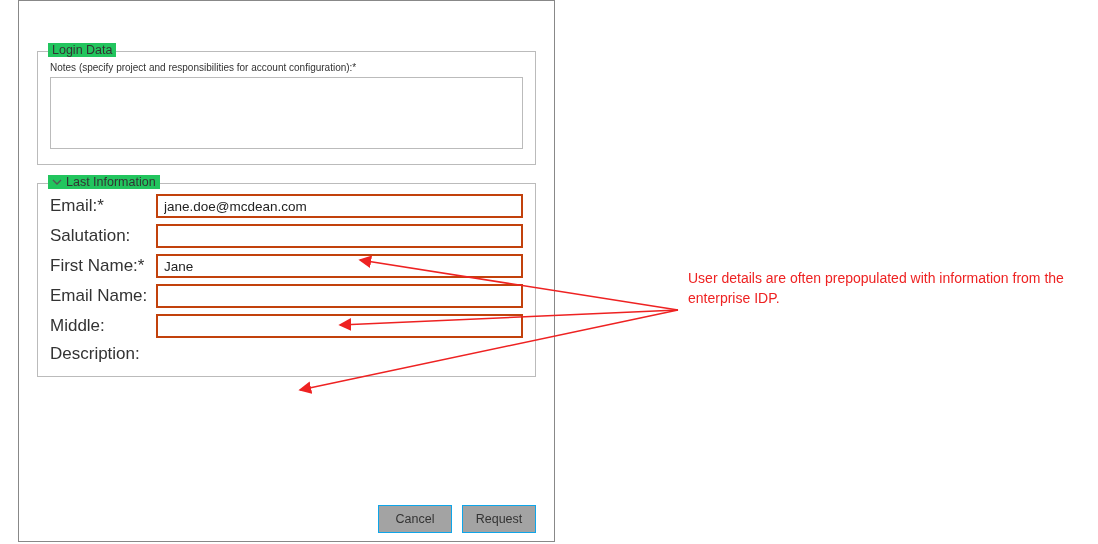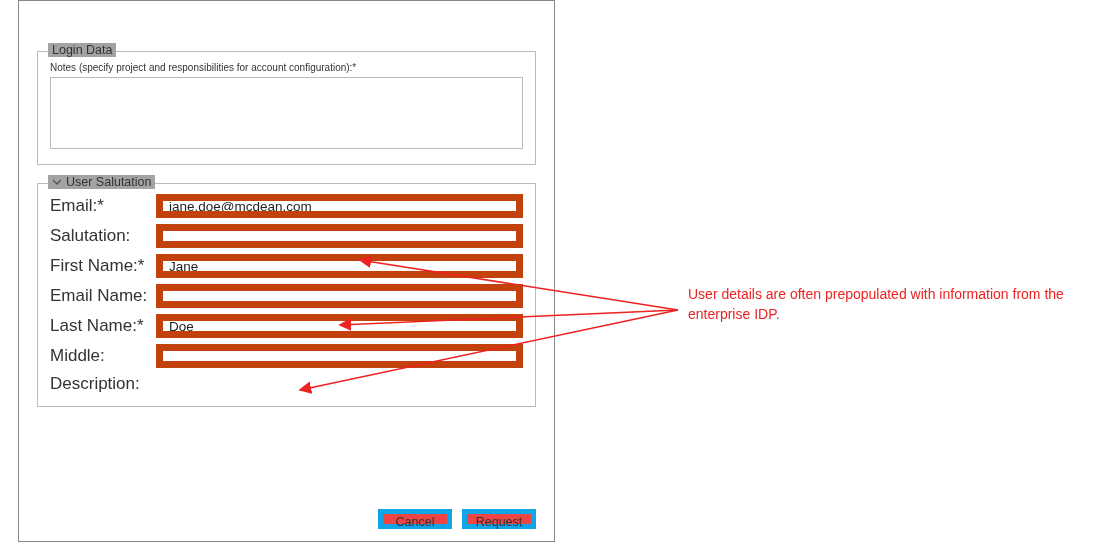--- a/index.html
+++ b/index.html
@@ -42,21 +42,21 @@
   .panel {
     border: 1px solid #bbb;
     margin: 18px 8px 0 8px;
     padding: 10px 12px 12px 12px;
     position: relative;
   }
   .panel-legend {
     position: absolute;
     top: -9px;
     left: 10px;
-    background: #a3a3a3;
+    background: #22c55e;
     padding: 0 4px;
     font-size: 12.5px;
     color: #333;
     display: flex;
     align-items: center;
     gap: 4px;
   }
   .notes-label {
     font-size: 10px;
     color: #333;
@@ -78,21 +78,21 @@
   }
   .form-label {
     width: 106px;
     font-size: 17px;
     color: #333;
     flex: 0 0 auto;
   }
   .form-input {
     flex: 1;
     height: 24px;
-    border: 7px solid #c2410c;
+    border: 2px solid #c2410c;
     padding: 2px 6px;
     font-size: 13.5px;
     font-family: inherit;
     color: #222;
   }
   .desc-label {
     font-size: 17px;
     color: #333;
     margin-top: 4px;
   }
@@ -104,37 +104,37 @@
     height: 44px;
     display: flex;
     justify-content: flex-end;
     align-items: center;
     gap: 10px;
     padding: 0 18px;
     background: #fff;
   }
   .btn {
     min-width: 74px;
-    height: 20px;
-    border: 5px solid #0ea5e9;
-    background: #ef4444;
+    height: 28px;
+    border: 1px solid #0ea5e9;
+    background: #a3a3a3;
     font-size: 12.5px;
     color: #333;
     cursor: pointer;
   }
   .chev {
     display: inline-block;
     width: 10px;
     height: 10px;
   }
   .chev svg { display: block; }
   .annotation {
     position: absolute;
     left: 688px;
-    top: 284px;
+    top: 268px;
     width: 380px;
     color: #ee2222;
     font-size: 14px;
     line-height: 1.45;
   }
   .annotation p { margin: 0 0 16px 0; }
   .arrows {
     position: absolute;
     left: 0;
     top: 0;
@@ -163,42 +163,38 @@
       <textarea class="notes-box" style=""></textarea>
     </div>
 
     <div class="panel">
       <div class="panel-legend">
         <span class="chev">
           <svg viewBox="0 0 10 10" width="10" height="10">
               <path d="M1 3 L5 7 L9 3" fill="none" stroke="#555" stroke-width="1.3"></path>
             </svg>
         </span>
-        <span>User Salutation</span>
+        <span>Last Information</span>
       </div>
 
       <div class="form-row">
         <div class="form-label">Email:*</div>
         <input class="form-input" value="jane.doe@mcdean.com" style="">
       </div>
       <div class="form-row">
         <div class="form-label">Salutation:</div>
         <input class="form-input" value="" style="">
       </div>
       <div class="form-row">
         <div class="form-label">First Name:*</div>
         <input class="form-input" value="Jane" style="">
       </div>
       <div class="form-row">
         <div class="form-label">Email Name:</div>
         <input class="form-input" value="" style="">
-      </div>
-      <div class="form-row">
-        <div class="form-label">Last Name:*</div>
-        <input class="form-input" value="Doe" style="">
       </div>
       <div class="form-row">
         <div class="form-label">Middle:</div>
         <input class="form-input" value="" style="">
       </div>
 
       <div class="desc-label">Description:</div>
     </div>
 
     <div class="spacer-bottom"></div>

